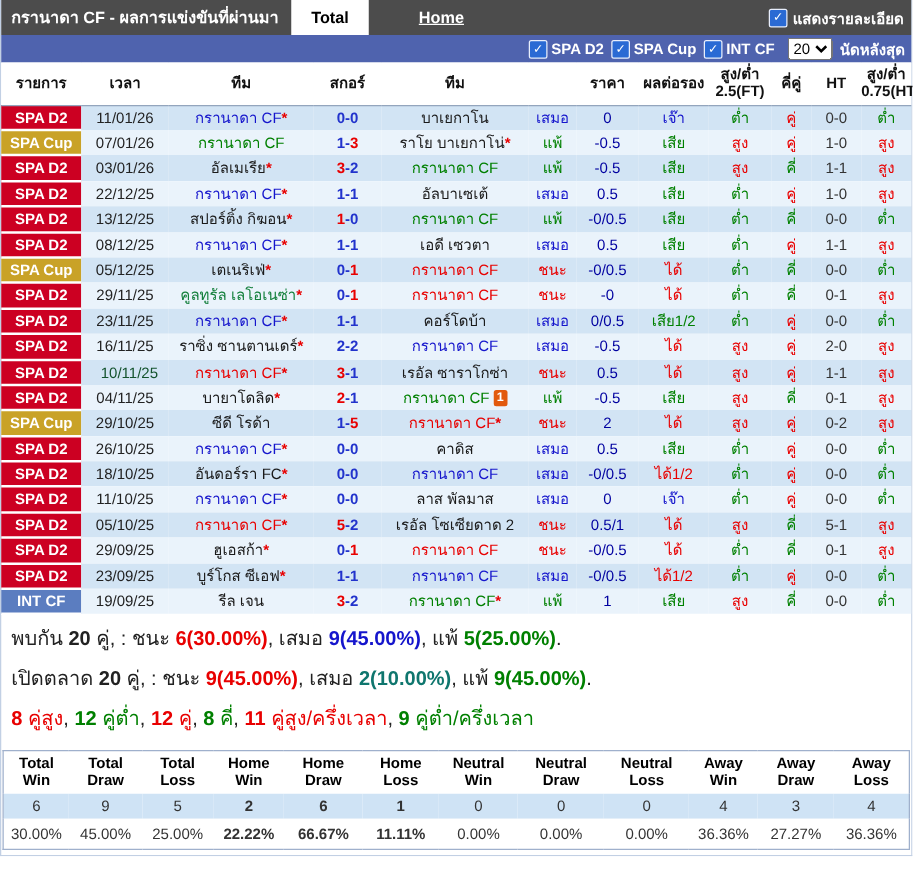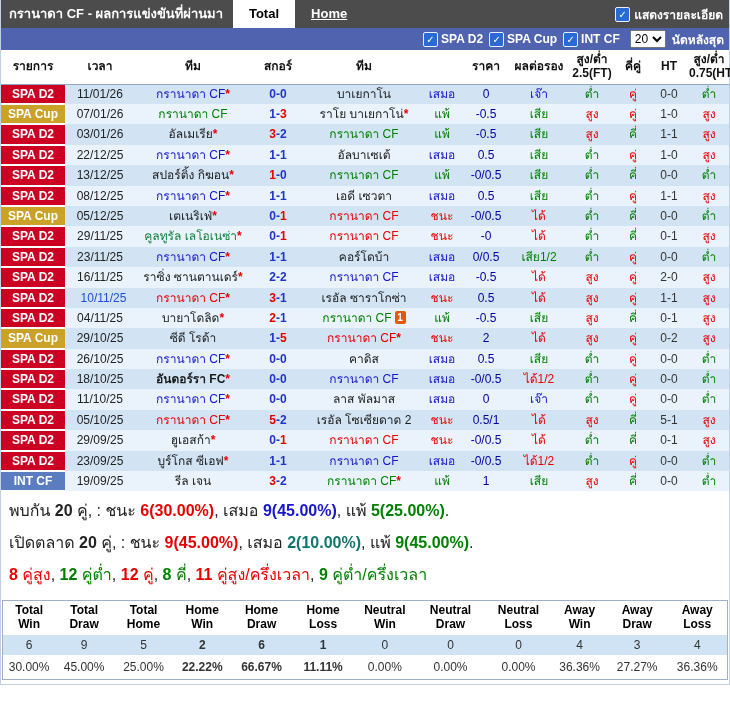--- a/index.html
+++ b/index.html
@@ -2,21 +2,21 @@
 <html><head>
 <meta charset="utf-8">
 <style>
   html,body{margin:0;padding:0;background:#fff;}
   body{font-family:"Liberation Sans","DejaVu Sans",sans-serif;width:730px;}
   .page{width:728px;border:1px solid #c2d0e4;border-top:none;background:#fff;}
 
   
   .topbar{height:28px;background:#4c4c4c;display:flex;align-items:stretch;color:#fff;}
   .title{line-height:28px;padding:0 10px 0 8px;font-size:13px;font-weight:bold;white-space:nowrap;}
-  .tabs{display:flex;}
+  .tabs{display:flex;gap:24px;}
   .tab{line-height:28px;padding:0 16px;font-size:13px;font-weight:bold;cursor:pointer;}
   .tab.active{background:#fff;color:#000;}
   .tab.link{color:#fff;text-decoration:underline;}
   .detail-toggle{margin-left:auto;display:flex;align-items:center;gap:4px;padding-right:6px;font-size:12px;font-weight:bold;cursor:pointer;}
 
   
   .filterbar{height:22px;background:#4f63ae;display:flex;align-items:center;justify-content:flex-end;gap:6px;padding-right:5px;color:#fff;font-size:12px;font-weight:bold;}
   .lg-check{display:flex;align-items:center;gap:3px;cursor:pointer;}
   .cb{display:inline-block;width:13px;height:13px;background:#2a6ad4;border:1px solid #e8eefc;border-radius:2px;color:#fff;font-size:10px;line-height:13px;text-align:center;font-weight:bold;}
   select.cnt{height:18px;font-size:12px;margin-left:4px;}
@@ -247,21 +247,21 @@
           <td style="color: rgb(21, 21, 204);">เสมอ</td>
           <td style="color: rgb(0, 0, 160);">-0.5</td>
           <td style="color: rgb(232, 0, 0);">ได้</td>
           <td style="color: rgb(232, 0, 0);">สูง</td>
           <td style="color: rgb(232, 0, 0);">คู่</td>
           <td style="color: rgb(51, 51, 51);">2-0</td>
           <td style="color: rgb(232, 0, 0);">สูง</td>
         </tr>
         <tr class="odd">
           <td class="league" style="background: rgb(204, 0, 34);">SPA D2</td>
-          <td style="color: #1d4ed8; padding-left: 8px;">10/11/25</td>
+          <td style="color: #14532d; padding-left: 8px;">10/11/25</td>
           <td><span style="color: rgb(232, 0, 0); font-weight: normal;">กรานาดา CF</span><span class="star">*</span></td>
           <td class="score"><span style="color: rgb(232, 0, 0);">3</span><span style="color: rgb(34, 51, 204);">-</span><span style="color: rgb(34, 51, 204);">1</span></td>
           <td><span style="color: rgb(26, 26, 26); font-weight: normal;">เรอัล ซาราโกซ่า</span></td>
           <td style="color: rgb(232, 0, 0);">ชนะ</td>
           <td style="color: rgb(0, 0, 160);">0.5</td>
           <td style="color: rgb(232, 0, 0);">ได้</td>
           <td style="color: rgb(232, 0, 0);">สูง</td>
           <td style="color: rgb(232, 0, 0);">คู่</td>
           <td style="color: rgb(51, 51, 51);">1-1</td>
           <td style="color: rgb(232, 0, 0);">สูง</td>
@@ -304,21 +304,21 @@
           <td style="color: rgb(0, 0, 160);">0.5</td>
           <td style="color: rgb(0, 128, 0);">เสีย</td>
           <td style="color: rgb(0, 128, 0);">ต่ำ</td>
           <td style="color: rgb(232, 0, 0);">คู่</td>
           <td style="color: rgb(51, 51, 51);">0-0</td>
           <td style="color: rgb(0, 128, 0);">ต่ำ</td>
         </tr>
         <tr class="odd">
           <td class="league" style="background: rgb(204, 0, 34);">SPA D2</td>
           <td style="color: rgb(34, 34, 34);">18/10/25</td>
-          <td><span style="color: rgb(26, 26, 26); font-weight: bold;">อันดอร์รา FC</span><span class="star">*</span></td>
+          <td><span style="color: rgb(26, 26, 26); font-weight: normal;">อันดอร์รา FC</span><span class="star">*</span></td>
           <td class="score"><span style="color: rgb(34, 51, 204);">0</span><span style="color: rgb(34, 51, 204);">-</span><span style="color: rgb(34, 51, 204);">0</span></td>
           <td><span style="color: rgb(21, 21, 204); font-weight: normal;">กรานาดา CF</span></td>
           <td style="color: rgb(21, 21, 204);">เสมอ</td>
           <td style="color: rgb(0, 0, 160);">-0/0.5</td>
           <td style="color: rgb(232, 0, 0);">ได้1/2</td>
           <td style="color: rgb(0, 128, 0);">ต่ำ</td>
           <td style="color: rgb(232, 0, 0);">คู่</td>
           <td style="color: rgb(51, 51, 51);">0-0</td>
           <td style="color: rgb(0, 128, 0);">ต่ำ</td>
         </tr>
@@ -399,21 +399,21 @@
       <div><span>พบกัน </span><span style="font-weight: bold;">20</span><span> คู่, : ชนะ </span><span style="color: rgb(232, 0, 0); font-weight: bold;">6(30.00%)</span><span>, เสมอ </span><span style="color: rgb(21, 21, 204); font-weight: bold;">9(45.00%)</span><span>, แพ้ </span><span style="color: rgb(0, 128, 0); font-weight: bold;">5(25.00%)</span><span>.</span></div>
       <div><span>เปิดตลาด </span><span style="font-weight: bold;">20</span><span> คู่, : ชนะ </span><span style="color: rgb(232, 0, 0); font-weight: bold;">9(45.00%)</span><span>, เสมอ </span><span style="color: #0f766e; font-weight: bold;">2(10.00%)</span><span>, แพ้ </span><span style="color: rgb(0, 128, 0); font-weight: bold;">9(45.00%)</span><span>.</span></div>
       <div><span style="color: rgb(232, 0, 0); font-weight: bold;">8</span><span style="color: rgb(232, 0, 0);"> คู่สูง</span><span>, </span><span style="color: rgb(0, 128, 0); font-weight: bold;">12</span><span style="color: rgb(0, 128, 0);"> คู่ต่ำ</span><span>, </span><span style="color: rgb(232, 0, 0); font-weight: bold;">12</span><span style="color: rgb(232, 0, 0);"> คู่</span><span>, </span><span style="color: rgb(0, 128, 0); font-weight: bold;">8</span><span style="color: rgb(0, 128, 0);"> คี่</span><span>, </span><span style="color: rgb(232, 0, 0); font-weight: bold;">11</span><span style="color: rgb(232, 0, 0);"> คู่สูง/ครึ่งเวลา</span><span>, </span><span style="color: rgb(0, 128, 0); font-weight: bold;">9</span><span style="color: rgb(0, 128, 0);"> คู่ต่ำ/ครึ่งเวลา</span></div>
     </div>
 
   <table class="stats">
     <thead>
         <tr id="stats-head">
           <th>Total Win</th>
           <th>Total Draw</th>
-          <th>Total Home</th>
+          <th>Total Loss</th>
           <th>Home Win</th>
           <th>Home Draw</th>
           <th>Home Loss</th>
           <th>Neutral Win</th>
           <th>Neutral Draw</th>
           <th>Neutral Loss</th>
           <th>Away Win</th>
           <th>Away Draw</th>
           <th>Away Loss</th>
         </tr>

